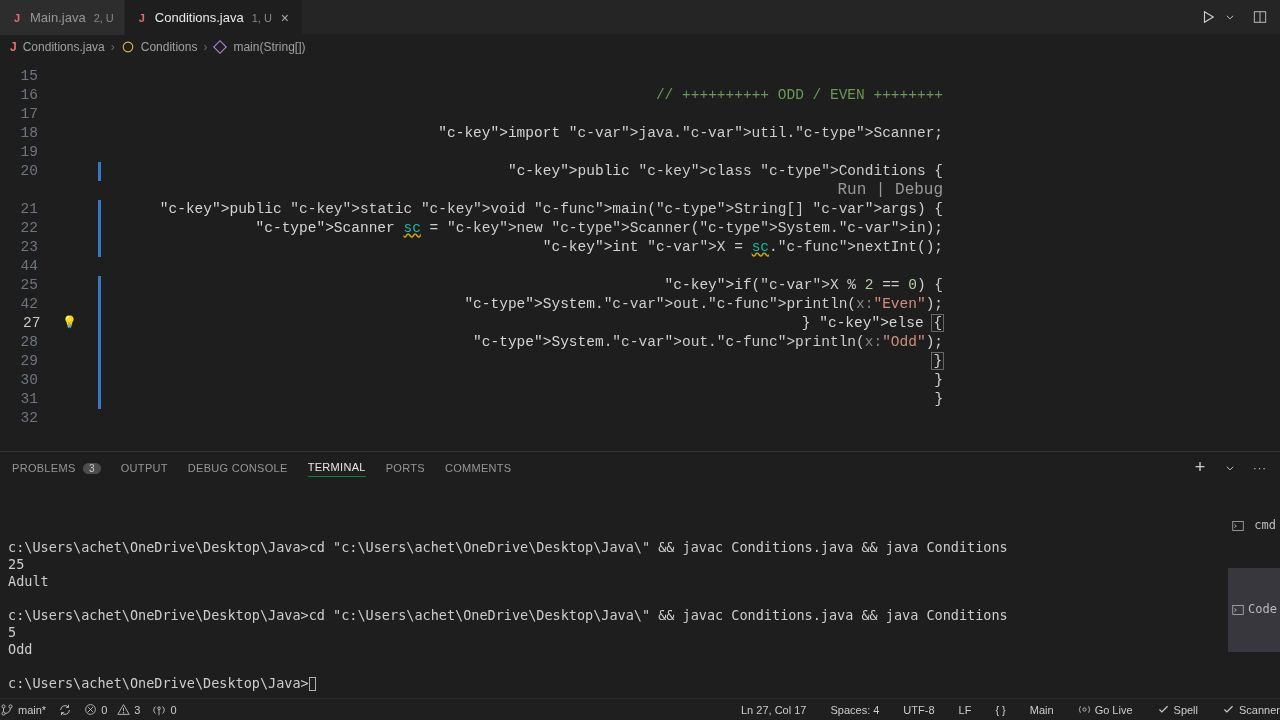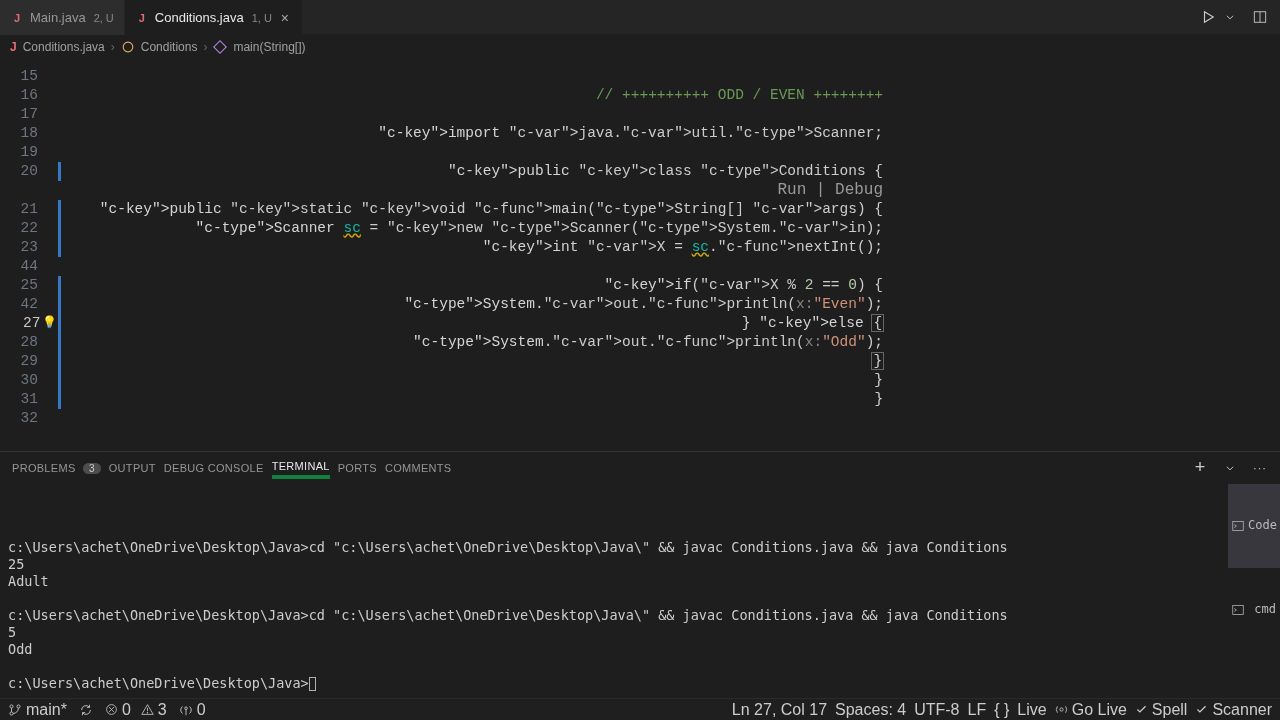--- a/index.html
+++ b/index.html
@@ -40,20 +40,21 @@
   .ico-class { color: #e8ab53; }
   .ico-method { color: #b180d7; }
   .editor {
     flex: 0 0 392px;
     display: flex;
     font-family: Consolas, "Courier New", monospace;
     font-size: 14.5px;
     line-height: 19px;
     overflow: hidden;
     position: relative;
+    gap: 20px;
   }
   .gutter {
     width: 46px; text-align: right; color: #6e7681;
     padding: 8px 8px 8px 0;
     user-select: none;
   }
   .gutter .ln { height: 19px; }
   .gutter .ln.current { color: #c8c8c8; margin-left: 23px; }
   .bulb-col { width: 12px; padding-top: 8px; }
   .bulb-col .row { height: 19px; position: relative; }
@@ -73,48 +74,48 @@
   .c-warn { text-decoration: underline wavy #cca700; text-decoration-skip-ink: none; }
   .c-brmatch { border: 1px solid #666; padding: 0 1px; margin: -1px; }
   .panel {
     border-top: 1px solid #333;
     display: flex; flex-direction: column;
     flex: 1 1 auto;
     min-height: 0;
   }
   .panel-tabs {
     display: flex; align-items: center; height: 32px;
-    padding: 0 12px; gap: 8px; font-size: 11px;
+    padding: 0 12px; gap: 20px; font-size: 11px;
     color: #969696;
   }
   .panel-tabs .ptab { letter-spacing: 0.3px; }
-  .panel-tabs .ptab.active { color: #e7e7e7; border-bottom: 4px solid #15803d; padding-bottom: 3px; margin-top: 3px;}
+  .panel-tabs .ptab.active { color: #e7e7e7; border-bottom: 1px solid #15803d; padding-bottom: 3px; margin-top: 3px;}
   .panel-tabs .badge { background: #4d4d4d; color: #ccc; border-radius: 8px; padding: 0 6px; font-size: 10px; margin-left: 4px; }
   .panel-tabs .pright { margin-left: auto; display: flex; gap: 14px; align-items: center; color: #ccc; }
   .terminal {
     flex: 1; overflow: auto;
     font-family: Consolas, monospace; font-size: 13.5px; line-height: 17px;
     color: #cccccc; padding: 4px 8px 8px 8px;
     white-space: pre-wrap;
     position: relative;
   }
   .term-sidebar {
     position: absolute; right: 0; top: 0; width: 52px;
     display: flex; flex-direction: column; font-size: 12px;
   }
   .term-sidebar .titem { padding: 2px 4px; display: flex; align-items: center; gap: 4px; color: #bbb; }
   .term-sidebar .titem.active { background: #37373d; }
   .cursor-box { display: inline-block; border: 1px solid #aeafad; width: 7px; height: 14px; vertical-align: text-bottom; }
   .statusbar {
     height: 22px; background: #1f1f1f; color: #cccccc;
-    display: flex; align-items: center; font-size: 16px;
-    padding: 0 8px; gap: 12px;
+    display: flex; align-items: center; font-size: 11px;
+    padding: 0 0; gap: 12px;
     border-top: 1px solid #2a2a2a;
   }
-  .statusbar .sb-right { margin-left: auto; display: flex; gap: 8px; align-items: center; }
+  .statusbar .sb-right { margin-left: auto; display: flex; gap: 24px; align-items: center; }
   .sitem { display: flex; align-items: center; gap: 4px; }
   svg { display: block; }
 </style>
 </head>
 <body>
 
 <div class="tabbar">
   <div class="tab">
     <span class="js-icon">J</span>
     <span>Main.java</span>
@@ -272,38 +273,38 @@
       <span class="i">
         <svg width="10" height="10" viewBox="0 0 16 16">
             <path d="M3 6l5 5 5-5" fill="none" stroke="#ccc" stroke-width="1.5"></path>
           </svg>
       </span>
       <span class="i" style="letter-spacing:1px">···</span>
     </span>
   </div>
   <div class="terminal" id="terminal">
     <div class="term-sidebar">
+      <div class="titem">
+        <span>
+          <svg width="12" height="12" viewBox="0 0 16 16">
+              <rect x="1" y="2" width="14" height="12" fill="none" stroke="#bbb"></rect>
+              <path d="M3 6l3 2-3 2" fill="none" stroke="#bbb"></path>
+            </svg>
+        </span>
+        <span>cmd</span>
+      </div>
       <div class="titem active">
         <span>
           <svg width="12" height="12" viewBox="0 0 16 16">
               <rect x="1" y="2" width="14" height="12" fill="none" stroke="#bbb"></rect>
               <path d="M3 6l3 2-3 2" fill="none" stroke="#bbb"></path>
             </svg>
         </span>
         <span>Code</span>
       </div>
-      <div class="titem">
-        <span>
-          <svg width="12" height="12" viewBox="0 0 16 16">
-              <rect x="1" y="2" width="14" height="12" fill="none" stroke="#bbb"></rect>
-              <path d="M3 6l3 2-3 2" fill="none" stroke="#bbb"></path>
-            </svg>
-        </span>
-        <span>cmd</span>
-      </div>
     </div>
   <div>c:\Users\achet\OneDrive\Desktop\Java&gt;cd "c:\Users\achet\OneDrive\Desktop\Java\" &amp;&amp; javac Conditions.java &amp;&amp; java Conditions</div><div>25</div><div>Adult</div><div>&nbsp;</div><div>c:\Users\achet\OneDrive\Desktop\Java&gt;cd "c:\Users\achet\OneDrive\Desktop\Java\" &amp;&amp; javac Conditions.java &amp;&amp; java Conditions</div><div>5</div><div>Odd</div><div>&nbsp;</div><div>c:\Users\achet\OneDrive\Desktop\Java&gt;<span class="cursor-box"></span></div></div>
 </div>
 
 <div class="statusbar">
   <span class="sitem">
     <svg width="14" height="14" viewBox="0 0 16 16">
         <circle cx="4" cy="4" r="1.8" fill="none" stroke="#ccc"></circle>
         <circle cx="4" cy="12" r="1.8" fill="none" stroke="#ccc"></circle>
         <circle cx="12" cy="4" r="1.8" fill="none" stroke="#ccc"></circle>
@@ -336,21 +337,21 @@
         <path d="M4 4a5 5 0 000 8M12 4a5 5 0 010 8M8 8v6" fill="none" stroke="#ccc"></path>
       </svg>
     <span>0</span>
   </span>
   <div class="sb-right">
     <span class="sitem">Ln 27, Col 17</span>
     <span class="sitem">Spaces: 4</span>
     <span class="sitem">UTF-8</span>
     <span class="sitem">LF</span>
     <span class="sitem">{ }</span>
-    <span class="sitem">Live</span>
+    <span class="sitem">Main</span>
     <span class="sitem">
       <svg width="13" height="13" viewBox="0 0 16 16">
           <circle cx="8" cy="8" r="2" fill="none" stroke="#ccc"></circle>
           <path d="M3 4a7 7 0 000 8M13 4a7 7 0 010 8" fill="none" stroke="#ccc"></path>
         </svg>
       <span>Go Live</span>
     </span>
     <span class="sitem">
       <svg width="13" height="13" viewBox="0 0 16 16">
           <path d="M3 8l3 3 7-7" fill="none" stroke="#ccc" stroke-width="1.5"></path>

